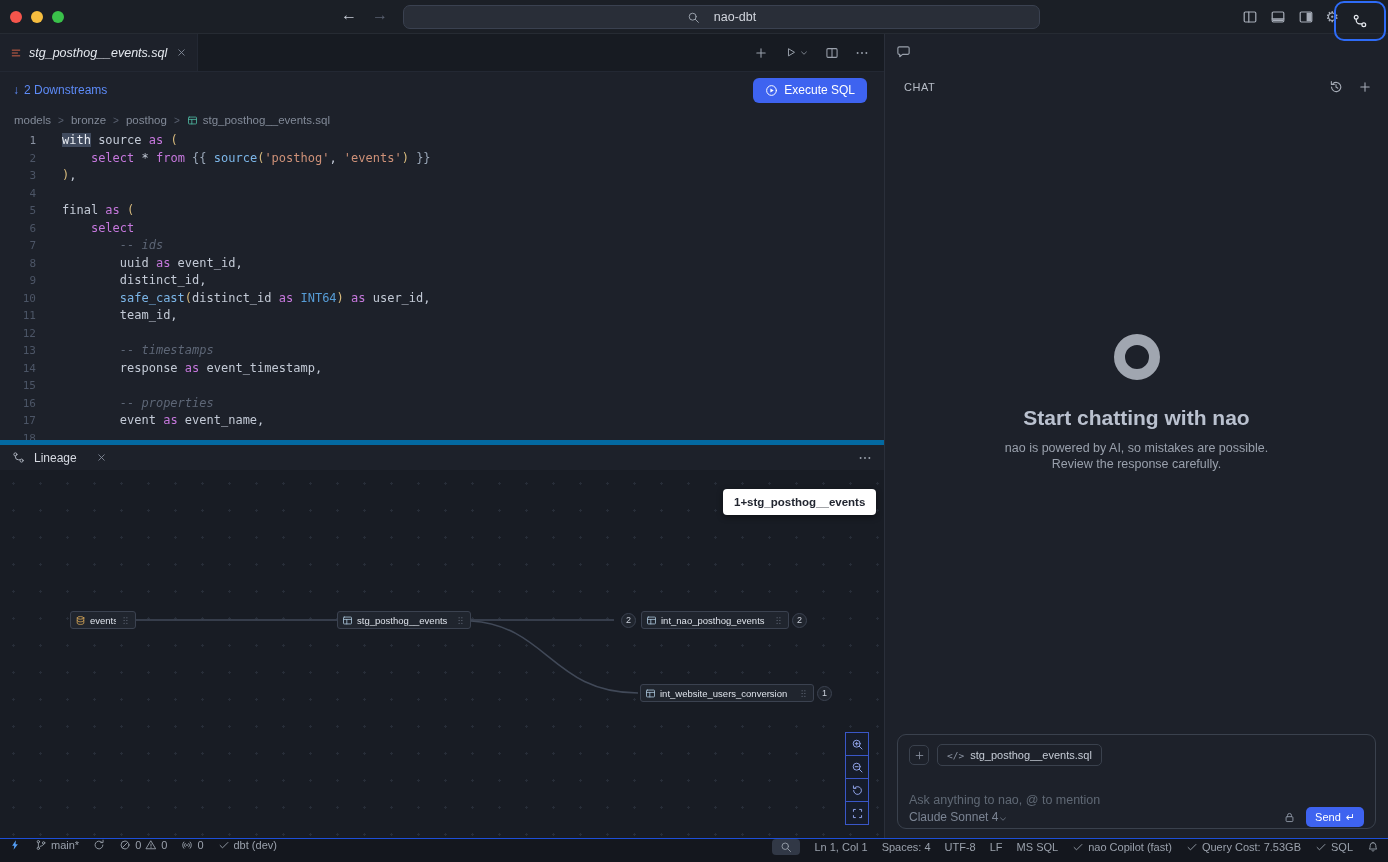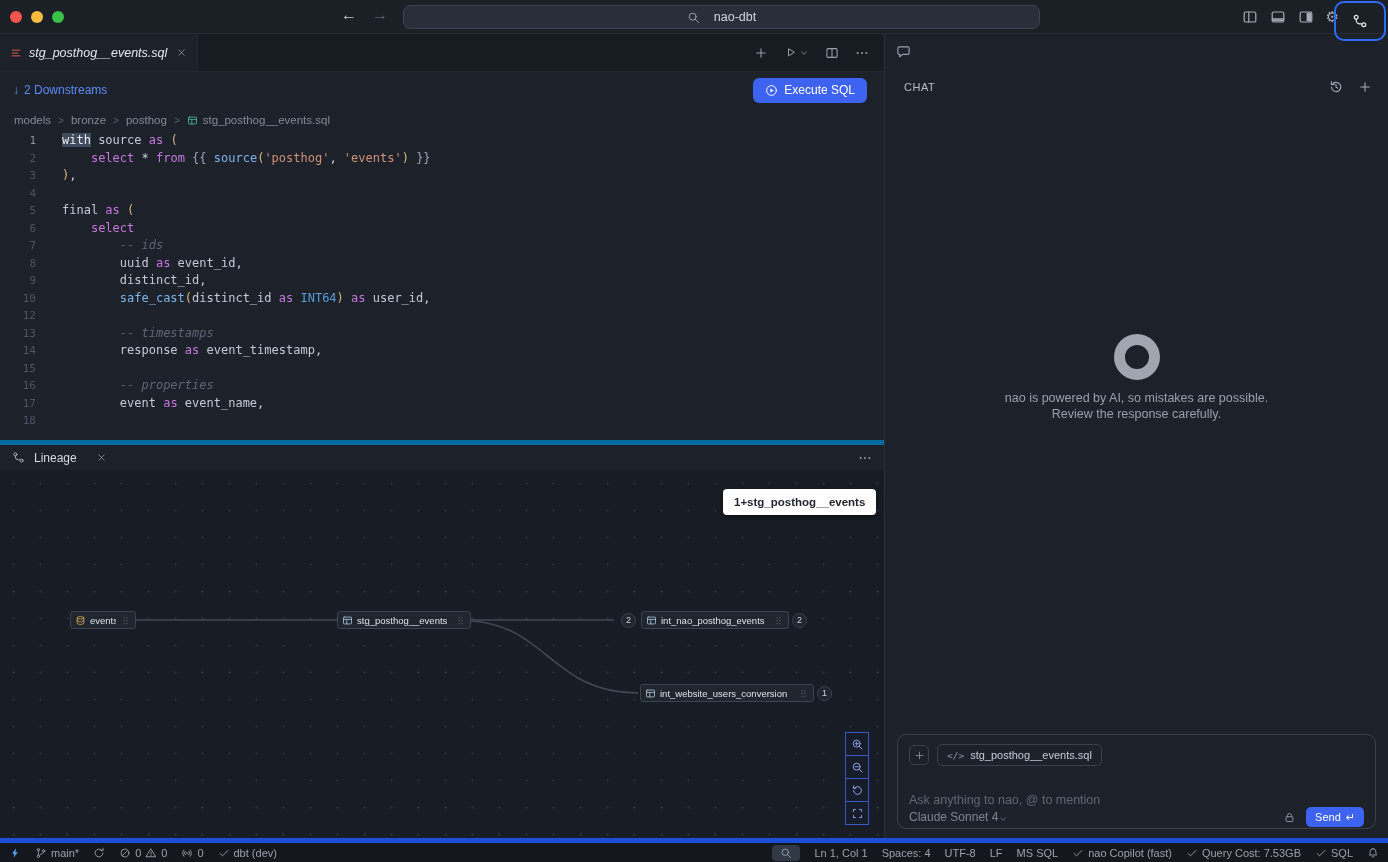--- a/index.html
+++ b/index.html
@@ -83,21 +83,21 @@
 .ci-row1{display:flex;align-items:center;gap:8px}
 .ci-plus{width:20px;height:20px;border:1px solid #3a414d;border-radius:5px;color:#8b93a1;display:flex;align-items:center;justify-content:center}
 .ci-chip{display:inline-flex;align-items:center;gap:6px;border:1px solid #3a414d;border-radius:5px;height:22px;padding:0 9px;font-size:11px;color:#c6ccd6}
 .codeglyph{font-family:"DejaVu Sans Mono",monospace;font-size:9.5px;color:#8b93a1}
 .ci-placeholder{margin-top:27px;font-size:12.5px;color:#5f6874}
 .ci-row3{margin-top:auto;display:flex;align-items:center;gap:10px}
 .ci-model{display:inline-flex;align-items:flex-end;gap:0;font-size:12px;color:#7b8493}
 .ci-lock{margin-left:auto;color:#8b93a1}
 .ci-send{display:inline-flex;align-items:center;gap:5px;background:#3e63f0;color:#fff;border-radius:5px;height:20px;padding:0 9px;font-size:11px}
 
-.statusbar{height:24px;background:#14171e;border-top:5px solid #1d4ed8;display:flex;align-items:center;padding:0 9px;font-size:11px;color:#9aa1ac}
+.statusbar{height:24px;background:#14171e;border-top:1px solid #1d4ed8;display:flex;align-items:flex-start;padding:0 9px;font-size:11px;color:#9aa1ac}
 .sb-group{display:flex;align-items:center;gap:14px}
 .sb-right{margin-left:auto}
 .sb-item{display:inline-flex;align-items:center;gap:4px;white-space:nowrap}
 .sb-item.hl{background:#313846;border-radius:4px;padding:2px 8px}
 .sb-item.accent{color:#55a0f8}
 </style>
 </head>
 <body>
 
 <div class="app">
@@ -241,20 +241,21 @@
           <div class="cl"><span class="ln">1</span><span class="lt"><span class="tok k sel">with</span><span class="tok i"> source </span><span class="tok k">as</span><span class="tok i"> </span><span class="tok p">(</span></span></div>
           <div class="cl"><span class="ln">2</span><span class="lt"><span class="tok i">    </span><span class="tok k">select</span><span class="tok i"> * </span><span class="tok k">from</span><span class="tok i"> </span><span class="tok j">{{</span><span class="tok i"> </span><span class="tok f">source</span><span class="tok p">(</span><span class="tok s">'posthog'</span><span class="tok i">, </span><span class="tok s">'events'</span><span class="tok p">)</span><span class="tok i"> </span><span class="tok j">}}</span></span></div>
           <div class="cl"><span class="ln">3</span><span class="lt"><span class="tok p">)</span><span class="tok i">,</span></span></div>
           <div class="cl"><span class="ln">4</span><span class="lt"></span></div>
           <div class="cl"><span class="ln">5</span><span class="lt"><span class="tok i">final </span><span class="tok k">as</span><span class="tok i"> </span><span class="tok p">(</span></span></div>
           <div class="cl"><span class="ln">6</span><span class="lt"><span class="tok i">    </span><span class="tok k">select</span></span></div>
           <div class="cl"><span class="ln">7</span><span class="lt"><span class="tok c">        -- ids</span></span></div>
           <div class="cl"><span class="ln">8</span><span class="lt"><span class="tok i">        uuid </span><span class="tok k">as</span><span class="tok i"> event_id,</span></span></div>
           <div class="cl"><span class="ln">9</span><span class="lt"><span class="tok i">        distinct_id,</span></span></div>
           <div class="cl"><span class="ln">10</span><span class="lt"><span class="tok i">        </span><span class="tok f">safe_cast</span><span class="tok p">(</span><span class="tok i">distinct_id </span><span class="tok k">as</span><span class="tok i"> </span><span class="tok t">INT64</span><span class="tok p">)</span><span class="tok i"> </span><span class="tok k">as</span><span class="tok i"> user_id,</span></span></div>
+          <div class="cl"><span class="ln">11</span><span class="lt"><span class="tok i">        team_id,</span></span></div>
           <div class="cl"><span class="ln">12</span><span class="lt"></span></div>
           <div class="cl"><span class="ln">13</span><span class="lt"><span class="tok c">        -- timestamps</span></span></div>
           <div class="cl"><span class="ln">14</span><span class="lt"><span class="tok i">        response </span><span class="tok k">as</span><span class="tok i"> event_timestamp,</span></span></div>
           <div class="cl"><span class="ln">15</span><span class="lt"></span></div>
           <div class="cl"><span class="ln">16</span><span class="lt"><span class="tok c">        -- properties</span></span></div>
           <div class="cl"><span class="ln">17</span><span class="lt"><span class="tok i">        event </span><span class="tok k">as</span><span class="tok i"> event_name,</span></span></div>
           <div class="cl"><span class="ln">18</span><span class="lt"></span></div>
         </div>
 
       <div class="lin-header">
@@ -434,20 +435,21 @@
           <span class="svgic s14">
               <svg viewBox="0 0 16 16" fill="none" stroke="currentColor" stroke-width="1.2" stroke-linecap="round" stroke-linejoin="round">
                 <path d="M8 3.2v9.6M3.2 8h9.6"></path>
               </svg>
             </span>
         </span>
       </div>
       <div class="chat-body">
         <div class="chat-center">
           <div class="ring"></div>
+          <div class="chat-heading">Start chatting with nao</div>
           <div class="chat-subtext">
             <div>nao is powered by AI, so mistakes are possible.</div>
             <div>Review the response carefully.</div>
           </div>
         </div>
       </div>
       <div class="chat-inputwrap">
         <div class="chat-inputbox">
           <div class="ci-row1">
             <span class="ci-plus">

